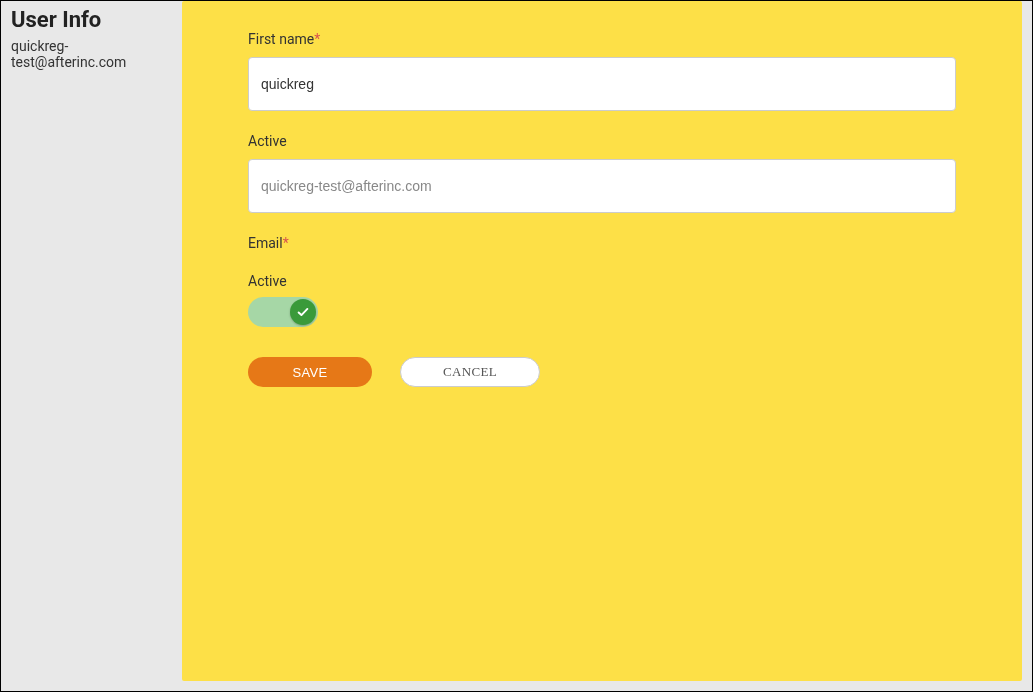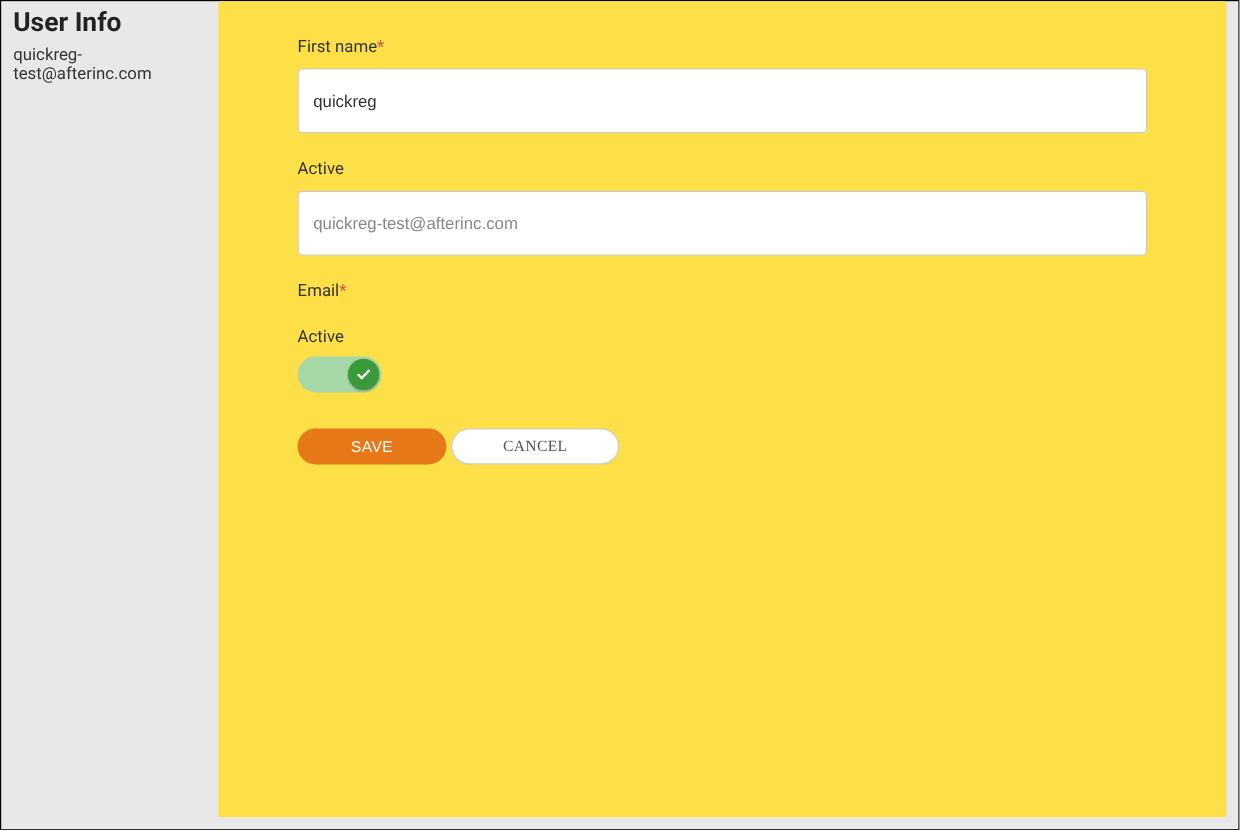--- a/index.html
+++ b/index.html
@@ -96,21 +96,21 @@
       align-items: center;
       justify-content: center;
       box-shadow: 0 1px 2px rgba(0,0,0,0.25);
     }
     .toggle .knob svg {
       width: 14px;
       height: 14px;
     }
     .button-row {
       display: flex;
-      gap: 4px;
+      gap: 28px;
       margin-top: 20px;
     }
     .btn {
       height: 30px;
       border-radius: 15px;
       font-size: 13px;
       letter-spacing: 0.3px;
       padding: 0 28px;
       cursor: pointer;
       display: inline-flex;

